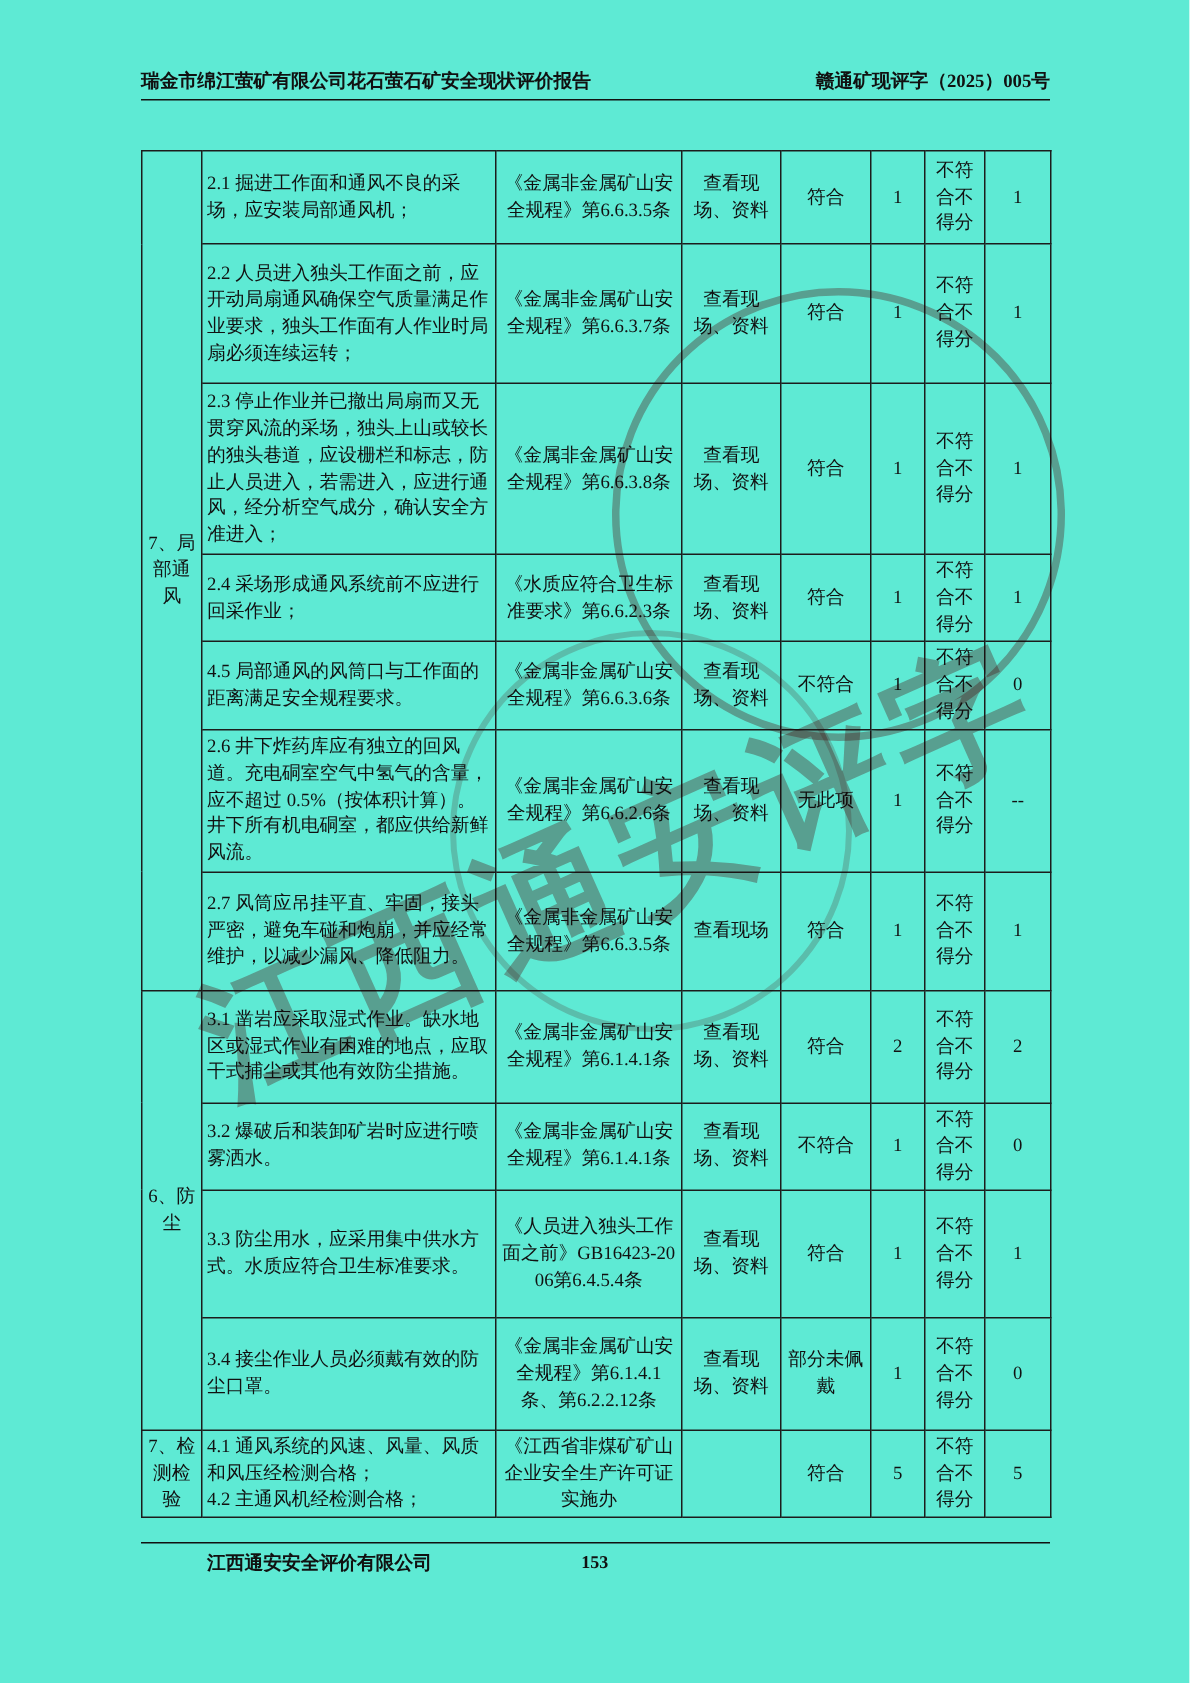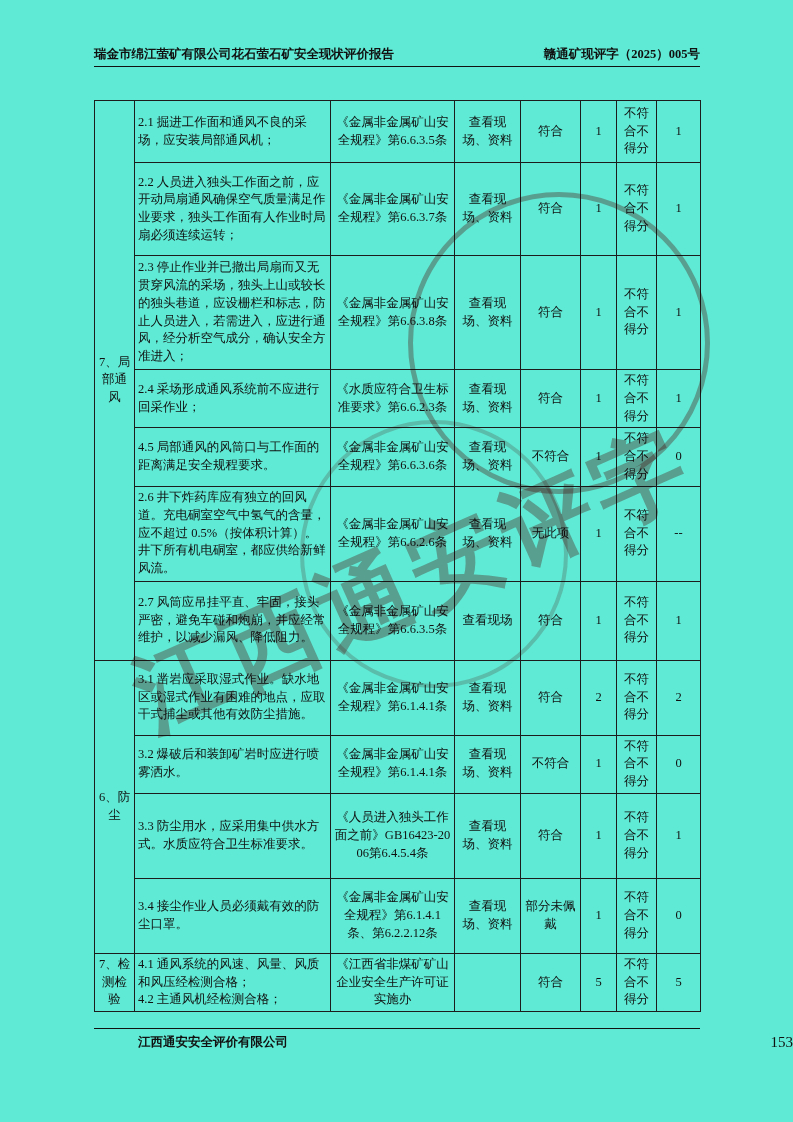--- a/index.html
+++ b/index.html
@@ -10,21 +10,21 @@
     font-family:"Liberation Serif","DejaVu Serif",serif;
     color:#111;
     overflow:hidden;
   }
   
   .header{position:absolute;left:94px;top:46px;width:606px;display:flex;justify-content:space-between;font-size:12.5px;font-weight:bold;}
   .header-rule{position:absolute;left:94px;top:66px;width:606px;border-top:1.6px solid #111;}
   
   .footer-rule{position:absolute;left:94px;top:1028px;width:606px;border-top:1.6px solid #111;}
   .footer{position:absolute;left:94px;top:1034px;width:606px;font-size:12.5px;font-weight:bold;margin-left:44px;}
-  .pageno{position:absolute;left:0;top:1034px;width:793px;text-align:right;font-size:15px;}
+  .pageno{position:absolute;left:0;top:1034px;width:793px;text-align:center;font-size:12px;font-weight:bold;}
   
   table.eval{
     position:absolute;left:94px;top:100px;
     border-collapse:collapse;table-layout:fixed;width:606px;
     font-size:12.5px;line-height:1.42;
   }
   table.eval td{
     border:1px solid #1c1c1c;
     padding:2px 3px;
     vertical-align:middle;

